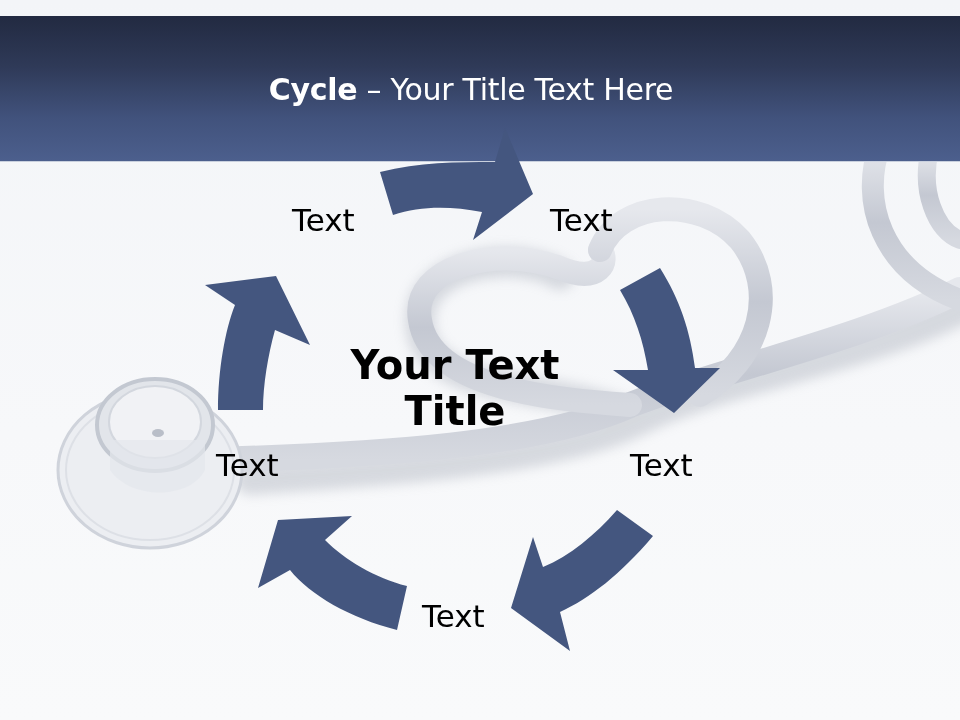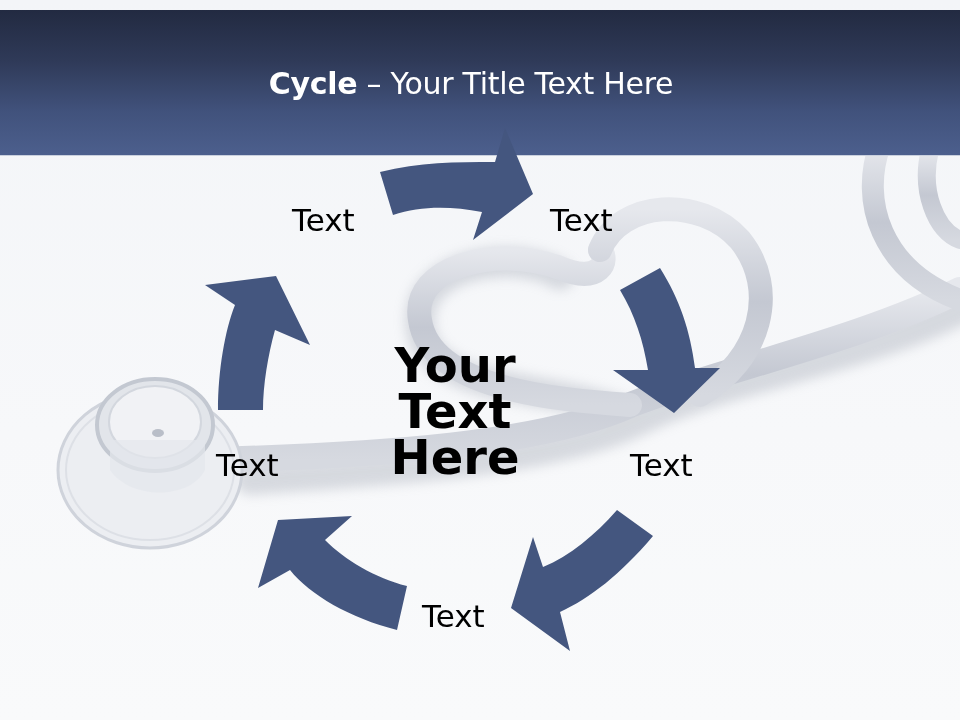--- a/index.html
+++ b/index.html
@@ -4,37 +4,37 @@
   <style>
     html, body { margin: 0; padding: 0; }
     body {
       width: 960px; height: 720px; position: relative; overflow: hidden;
       background: #f6f7f9;
       font-family: "DejaVu Sans", "Liberation Sans", sans-serif;
     }
     .slide { position: absolute; inset: 0; background: linear-gradient(180deg, #f3f5f8 0%, #f7f8fa 60%, #f9fafb 100%); }
     .bg-art { position: absolute; left: 0; top: 0; width: 960px; height: 720px; }
     .header {
-      position: absolute; left: 0; top: 10px; width: 960px; height: 145px;
+      position: absolute; left: 0; top: 16px; width: 960px; height: 145px;
       background: linear-gradient(180deg, #222a41 0%, #2f3a58 35%, #41527c 70%, #4c5f8d 100%);
       border-bottom: 1px solid #c9d0de;
     }
     .title {
       position: absolute; left: 0; top: 54px; width: 942px; text-align: center;
       color: #ffffff; font-size: 30px; line-height: 40px; letter-spacing: -0.3px;
     }
     .title b { font-weight: bold; }
     .diagram { position: absolute; left: 0; top: 0; width: 960px; height: 720px; }
     .label {
       position: absolute; color: #000; font-size: 31px; line-height: 36px;
       text-align: right; white-space: nowrap;
     }
     .center-text {
       position: absolute; left: 330px; top: 342px; width: 250px;
-      text-align: center; font-weight: bold; font-size: 48px; line-height: 46px; color: #000;
+      text-align: center; font-weight: bold; font-size: 40px; line-height: 46px; color: #000;
     }
   </style>
 </head>
 <body>
 
 <div class="slide">
 
   <svg class="bg-art" viewBox="0 0 960 720">
     <defs>
       <filter id="blur1" x="-20%" y="-20%" width="140%" height="140%">
@@ -92,16 +92,16 @@
   </svg>
 
   <div class="label" style="left:292px; top:202px;">Text</div>
   <div class="label" style="left:550px; top:202px;">Text</div>
   <div class="label" style="left:630px; top:447px;">Text</div>
   <div class="label" style="left:422px; top:598px;">Text</div>
   <div class="label" style="left:216px; top:447px;">Text</div>
 
   <div class="center-text">
     <div>Your Text</div>
-    <div>Here</div>
+    <div>Title</div>
   </div>
 
 </div>
 
 </body></html>

